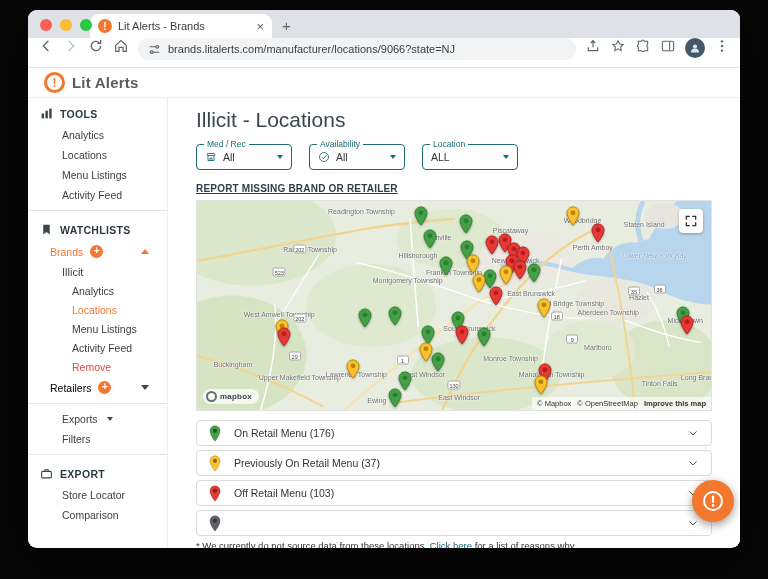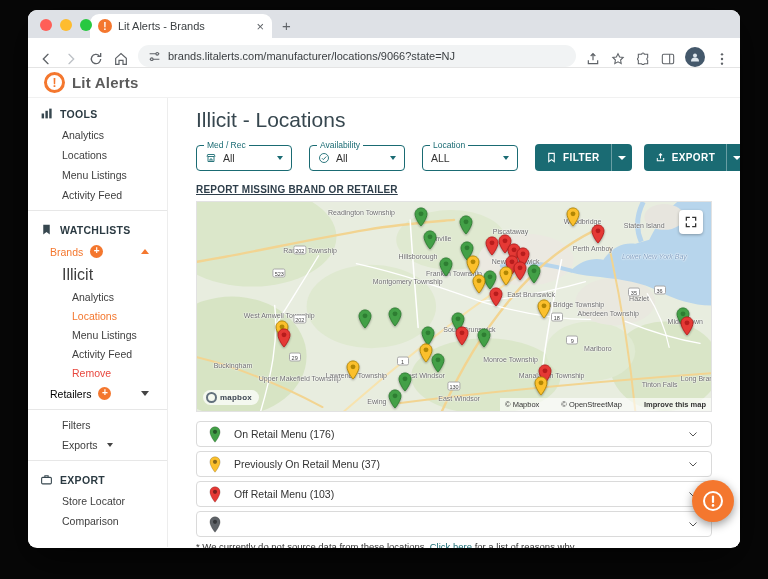--- a/index.html
+++ b/index.html
@@ -9,21 +9,21 @@
   
   .tabstrip{height:28px;background:#dee1e6;display:flex;align-items:flex-end;position:relative}
   .traffic{position:absolute;left:12px;top:9px;display:flex;gap:8px}
   .tl{width:12px;height:12px;border-radius:50%}
   .tl.red{background:#ff5f57}.tl.yellow{background:#febc2e}.tl.green{background:#28c840}
   .tab{height:24px;width:182px;background:#fff;border-radius:9px 9px 0 0;display:flex;align-items:center;padding:0 8px;gap:6px;margin-left:62px}
   .favicon{width:14px;height:14px;min-width:14px;border-radius:50%;background:#f4772e;color:#fff;font-size:10px;font-weight:bold;display:flex;align-items:center;justify-content:center}
   .tabtitle{font-size:11px;color:#3c4043;flex:1;white-space:nowrap;overflow:hidden}
   .tabclose{color:#5f6368;font-size:13px;line-height:13px}
   .newtab{color:#5f6368;font-size:15px;margin:0 0 4px 10px}
-  .toolbar{height:30px;background:#fff;display:flex;align-items:flex-end;padding:0 10px;gap:9px;border-bottom:1px solid #e4e4e4}
+  .toolbar{height:30px;background:#fff;display:flex;align-items:flex-start;padding:0 10px;gap:9px;border-bottom:1px solid #e4e4e4}
   .tbicon{width:16px;height:16px;color:#5f6368}
   .tbicon.dis{color:#bdc1c6}
   .tbicon svg{width:100%;height:100%;display:block}
   .urlbar{flex:1;height:22px;background:#f1f3f4;border-radius:12px;display:flex;align-items:center;padding:0 10px;gap:7px;min-width:0}
   .urltext{font-size:11px;color:#3c4043;white-space:nowrap;overflow:hidden}
   .avatar{width:20px;height:20px;min-width:20px;border-radius:50%;background:#44586b;display:flex;align-items:center;justify-content:center;color:#dfe7ee}
   .avatar svg{width:12px;height:12px}
   
   .appheader{height:30px;display:flex;align-items:center;padding:0 16px;background:#fff;border-bottom:1px solid #f1f1f1}
   .brand{display:flex;align-items:center;gap:7px}
@@ -38,21 +38,21 @@
   .cloudicon{width:20px;height:16px;color:#5f6368}
   .cloudicon svg{width:100%;height:100%;display:block}
   
   .bodyrow{display:flex;height:calc(100% - 89px);background:#fff}
   .sidebar{width:140px;min-width:140px;border-right:1px solid #ededed;padding-top:2px;overflow:hidden}
   .sechead{display:flex;align-items:center;gap:7px;padding:7px 12px 5px;font-size:10.5px;font-weight:bold;color:#2b3a42;letter-spacing:.3px}
   .secicon{width:13px;height:13px;color:#37474f}
   .secicon svg{width:100%;height:100%;display:block}
   .sitem{padding:4px 12px 4px 34px;font-size:10.5px;color:#3e3e3e;display:flex;align-items:center;gap:5px}
   .subitem{padding:3px 12px 4px 44px;font-size:10.5px;color:#3e3e3e}
-  .subhead{padding:4px 12px 4px 34px;font-size:16px;color:#3e3e3e}
+  .subhead{padding:4px 12px 4px 34px;font-size:11px;color:#3e3e3e}
   .divider{height:1px;background:#e7e7e7;margin:5px 0}
   .wlrow{display:flex;align-items:center;gap:7px;padding:4px 10px 4px 22px;font-size:10.5px}
   .orangetext{color:#f4772e}
   .redtext{color:#e8473e}
   .pluscircle{width:13px;height:13px;min-width:13px;border-radius:50%;background:#f4772e;color:#fff;font-size:10px;line-height:12px;text-align:center;font-weight:bold}
   .caret-up-orange{width:0;height:0;border-left:4px solid transparent;border-right:4px solid transparent;border-bottom:5px solid #f4772e;margin-left:auto;margin-right:8px}
   .caret-down-dark{width:0;height:0;border-left:4px solid transparent;border-right:4px solid transparent;border-top:5px solid #444;margin-left:auto;margin-right:8px}
   .minicaret{width:0;height:0;border-left:3.5px solid transparent;border-right:3.5px solid transparent;border-top:4px solid #444;margin-left:4px}
   
   .main{flex:1;min-width:0;padding:8px 28px 0;position:relative;background:#fff}
@@ -79,21 +79,21 @@
   .maplabel{position:absolute;transform:translate(-50%,-50%);font-size:7px;color:#6c6c6c;white-space:nowrap;text-shadow:0 0 2px #fff,0 0 2px #fff,0 0 1px #fff;pointer-events:none}
   .maplabel.water{color:#7d9ec2;font-style:italic}
   .shield{position:absolute;transform:translate(-50%,-50%);min-width:12px;padding:0 1px;height:9px;line-height:8px;background:#fff;border:1px solid #a8a8a8;border-radius:2px;font-size:5.5px;color:#444;text-align:center}
   .pin{position:absolute;transform:translate(-50%,-100%);width:14px;height:20px}
   .pin svg{width:100%;height:100%;display:block;filter:drop-shadow(0 1px 1px rgba(0,0,0,.35))}
   .fullscreen{position:absolute;top:8px;right:8px;width:24px;height:24px;background:#fff;border-radius:4px;box-shadow:0 1px 3px rgba(0,0,0,.3);display:flex;align-items:center;justify-content:center;color:#333}
   .fullscreen svg{width:14px;height:14px;display:block}
   .mblogo{position:absolute;left:6px;bottom:6px;display:flex;align-items:center;gap:3px;background:rgba(255,255,255,.72);border-radius:9px;padding:2px 7px 2px 3px}
   .mbcirc{width:11px;height:11px;border-radius:50%;border:2.5px solid #62707c}
   .mbtext{font-size:8px;color:#3e4753;font-weight:bold;letter-spacing:.2px}
-  .attrib{position:absolute;right:0;bottom:0;background:rgba(255,255,255,.62);font-size:7.5px;color:#333;padding:2px 5px;display:flex;gap:22px;white-space:nowrap}
+  .attrib{position:absolute;right:0;bottom:0;background:rgba(255,255,255,.62);font-size:7.5px;color:#333;padding:2px 5px;display:flex;gap:6px;white-space:nowrap}
   .attrib .improve{font-weight:bold}
   
   .legend{margin-top:9px}
   .lrow{display:flex;align-items:center;gap:13px;height:26px;border:1px solid #dadada;border-radius:4px;padding:0 12px;margin-bottom:4px;background:#fff}
   .lpin{width:12px;height:17px}
   .lpin svg{width:100%;height:100%;display:block}
   .ltext{font-size:10.5px;color:#333}
   .lchev{margin-left:auto;width:12px;height:12px;color:#555}
   .lchev svg{width:100%;height:100%;display:block}
   .footnote{font-size:9.5px;color:#333;margin-top:3px}
@@ -243,25 +243,25 @@
       <div class="subitem"><span>Activity Feed</span></div>
       <div class="subitem redtext"><span>Remove</span></div>
       <div class="wlrow">
         <span>Retailers</span>
         <span class="pluscircle">+</span>
         <span class="caret-down-dark"></span>
       </div>
       <div class="divider"></div>
 
       <div class="sitem">
-          <span>Filters</span>
-        </div>
-      <div class="sitem">
           <span>Exports</span>
           <span class="minicaret"></span>
+        </div>
+      <div class="sitem">
+          <span>Filters</span>
         </div>
       <div class="divider"></div>
 
       <div class="sechead">
         <span class="secicon">
             <svg viewBox="0 0 24 24">
               <rect x="3" y="8" width="18" height="12" rx="2" fill="none" stroke="currentColor" stroke-width="2"></rect>
               <path d="M9 8V5h6v3" fill="none" stroke="currentColor" stroke-width="2"></path>
             </svg>
           </span>
@@ -297,48 +297,20 @@
                 <path d="M8 12.5l2.7 2.7L16.5 9" fill="none" stroke="currentColor" stroke-width="1.8"></path>
               </svg>
             </span>
           <span class="val">All</span>
           <span class="selcaret"></span>
         </div>
         <div class="sel">
           <span class="flabel">Location</span>
           <span class="val">ALL</span>
           <span class="selcaret"></span>
-        </div>
-        <div class="btngroup">
-          <div class="tealbtn">
-            <span class="bmain">
-              <span class="bicon">
-                  <svg viewBox="0 0 24 24">
-                    <path d="M6 3h12v18l-6-4.5L6 21z" fill="none" stroke="currentColor" stroke-width="2.4"></path>
-                  </svg>
-                </span>
-              <span>FILTER</span>
-            </span>
-            <span class="bcaret">
-                <span class="caret-down-white"></span>
-              </span>
-          </div>
-          <div class="tealbtn">
-            <span class="bmain">
-              <span class="bicon">
-                  <svg viewBox="0 0 24 24">
-                    <path d="M12 14V4M8.5 7.5L12 4l3.5 3.5M5 13v6h14v-6" fill="none" stroke="currentColor" stroke-width="2.2"></path>
-                  </svg>
-                </span>
-              <span>EXPORT</span>
-            </span>
-            <span class="bcaret">
-                <span class="caret-down-white"></span>
-              </span>
-          </div>
         </div>
       </div>
 
       <a class="reportlink">REPORT MISSING BRAND OR RETAILER</a>
 
       <div class="mapwrap">
         <svg class="terrain" viewBox="0 0 516 210" preserveAspectRatio="none">
           <rect width="516" height="210" fill="#e8eddf"></rect>
           <ellipse cx="55" cy="35" rx="85" ry="50" fill="#dbe7ca"></ellipse>
           <ellipse cx="35" cy="155" rx="75" ry="60" fill="#d7e4c4"></ellipse>

